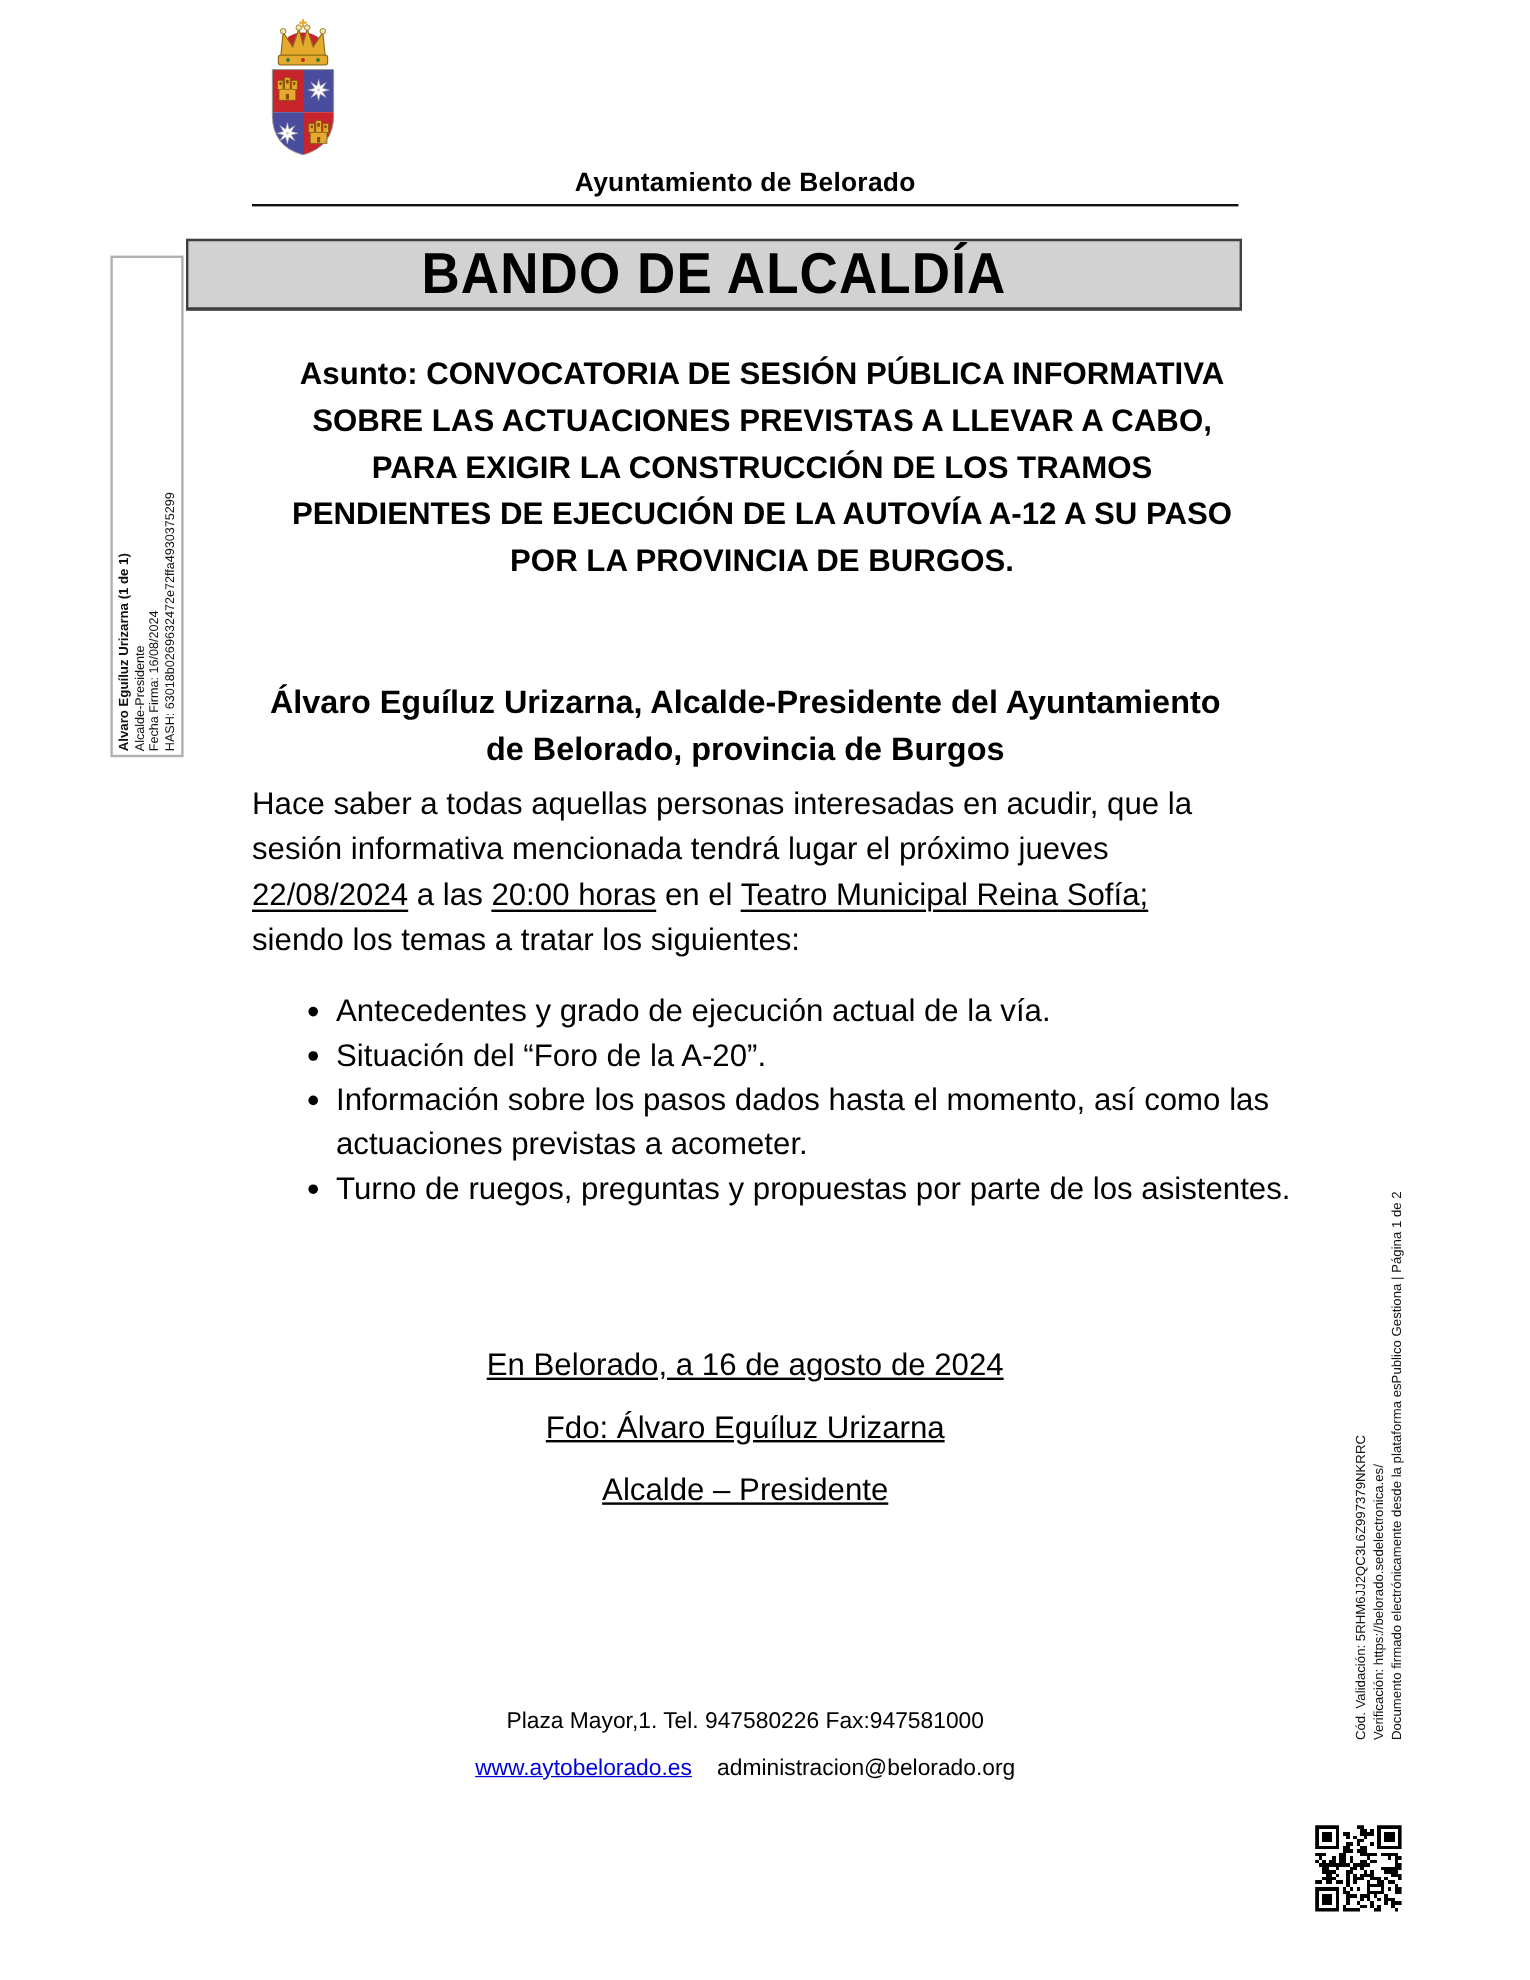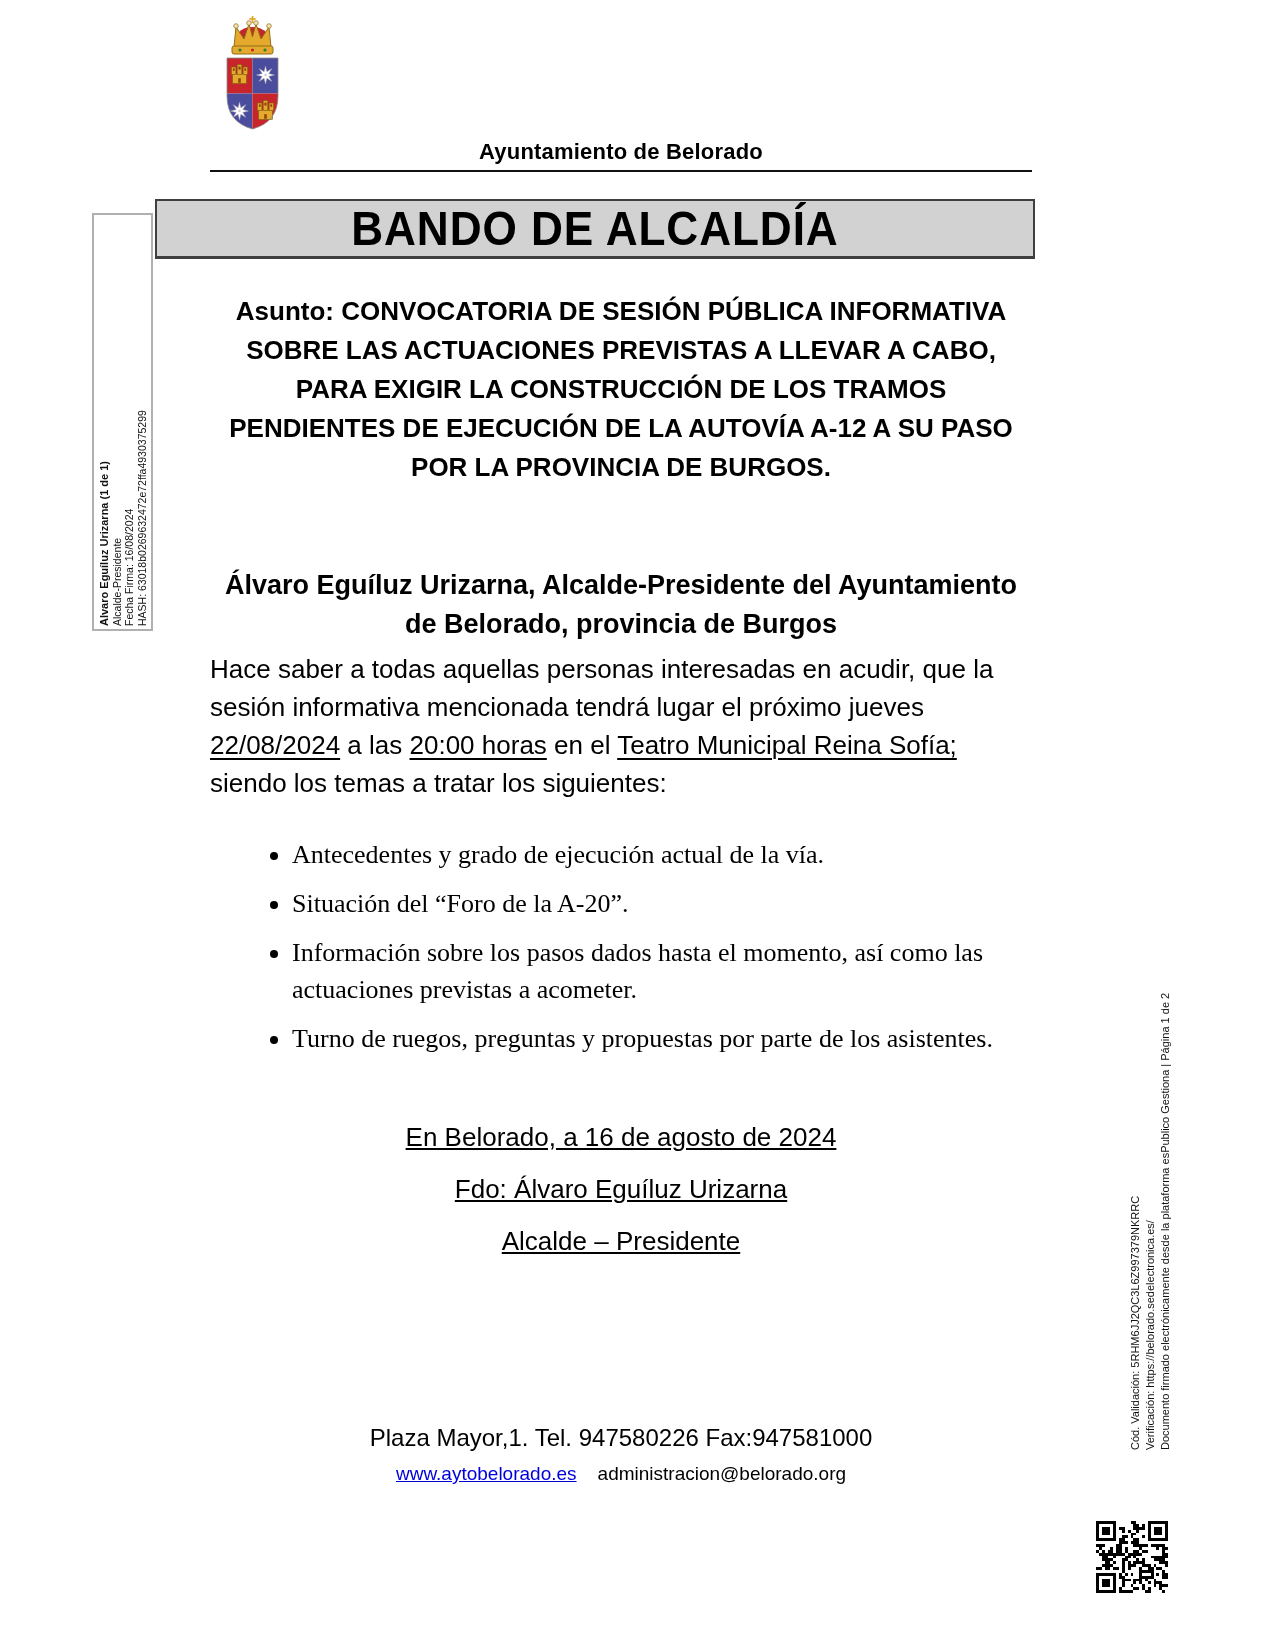--- a/index.html
+++ b/index.html
@@ -21,37 +21,37 @@
   .banner-text{font-size:48px;font-weight:bold;letter-spacing:1px;
     transform:scaleX(.92);white-space:nowrap;}
   
   .stamp-box{position:absolute;left:92px;top:213px;width:57px;height:414px;
     border:2px solid #b0b0b0;}
   .stamp-inner{position:absolute;left:50%;top:50%;width:408px;
     transform:translate(-50%,-50%) rotate(-90deg);
     font-size:10.5px;line-height:12.5px;color:#111;white-space:nowrap;}
   .stamp-name{font-weight:bold;font-size:11px;}
   
-  .subject{position:absolute;left:221px;top:292px;width:800px;text-align:center;
+  .subject{position:absolute;left:235px;top:292px;width:800px;text-align:center;
     font-size:26px;font-weight:bold;line-height:39px;}
   .issuer{position:absolute;left:221px;top:566px;width:800px;text-align:center;
     font-size:27px;font-weight:bold;line-height:39px;}
   .intro{position:absolute;left:210px;top:650px;width:822px;
     font-size:26px;line-height:38px;}
   .u{text-decoration:underline;text-decoration-thickness:2px;text-underline-offset:4px;}
   .agenda{position:absolute;left:210px;top:824px;width:822px;margin:0;
     padding:0 0 0 70px;font-size:26px;line-height:37px;}
-  .agenda li{margin:12px;padding:0;font-family:Liberation Serif, serif;}
+  .agenda li{margin:0;padding:0;}
   .closing-line{position:absolute;left:210px;width:822px;text-align:center;font-size:26px;text-decoration:underline;}
   .place-date{top:1122px;}
   .signed-by{top:1174px;}
   .signer-role{top:1226px;}
   
   .footer-address{position:absolute;left:210px;top:1424px;width:822px;
-    text-align:center;font-size:24px;}
+    text-align:center;font-size:19px;}
   .footer-links{position:absolute;left:210px;top:1463px;width:822px;
     display:flex;justify-content:center;gap:21px;font-size:19px;}
   .website{color:#0000dd;text-decoration:underline;cursor:pointer;}
   
   .side-validation{position:absolute;left:1124px;top:1018px;width:52px;height:434px;}
   .side-inner{position:absolute;left:50%;top:50%;width:430px;
     transform:translate(-50%,-50%) rotate(-90deg);
     font-size:11px;line-height:15px;color:#111;white-space:nowrap;}
   
   .qr{position:absolute;left:1096px;top:1521px;width:72px;height:72px;}

